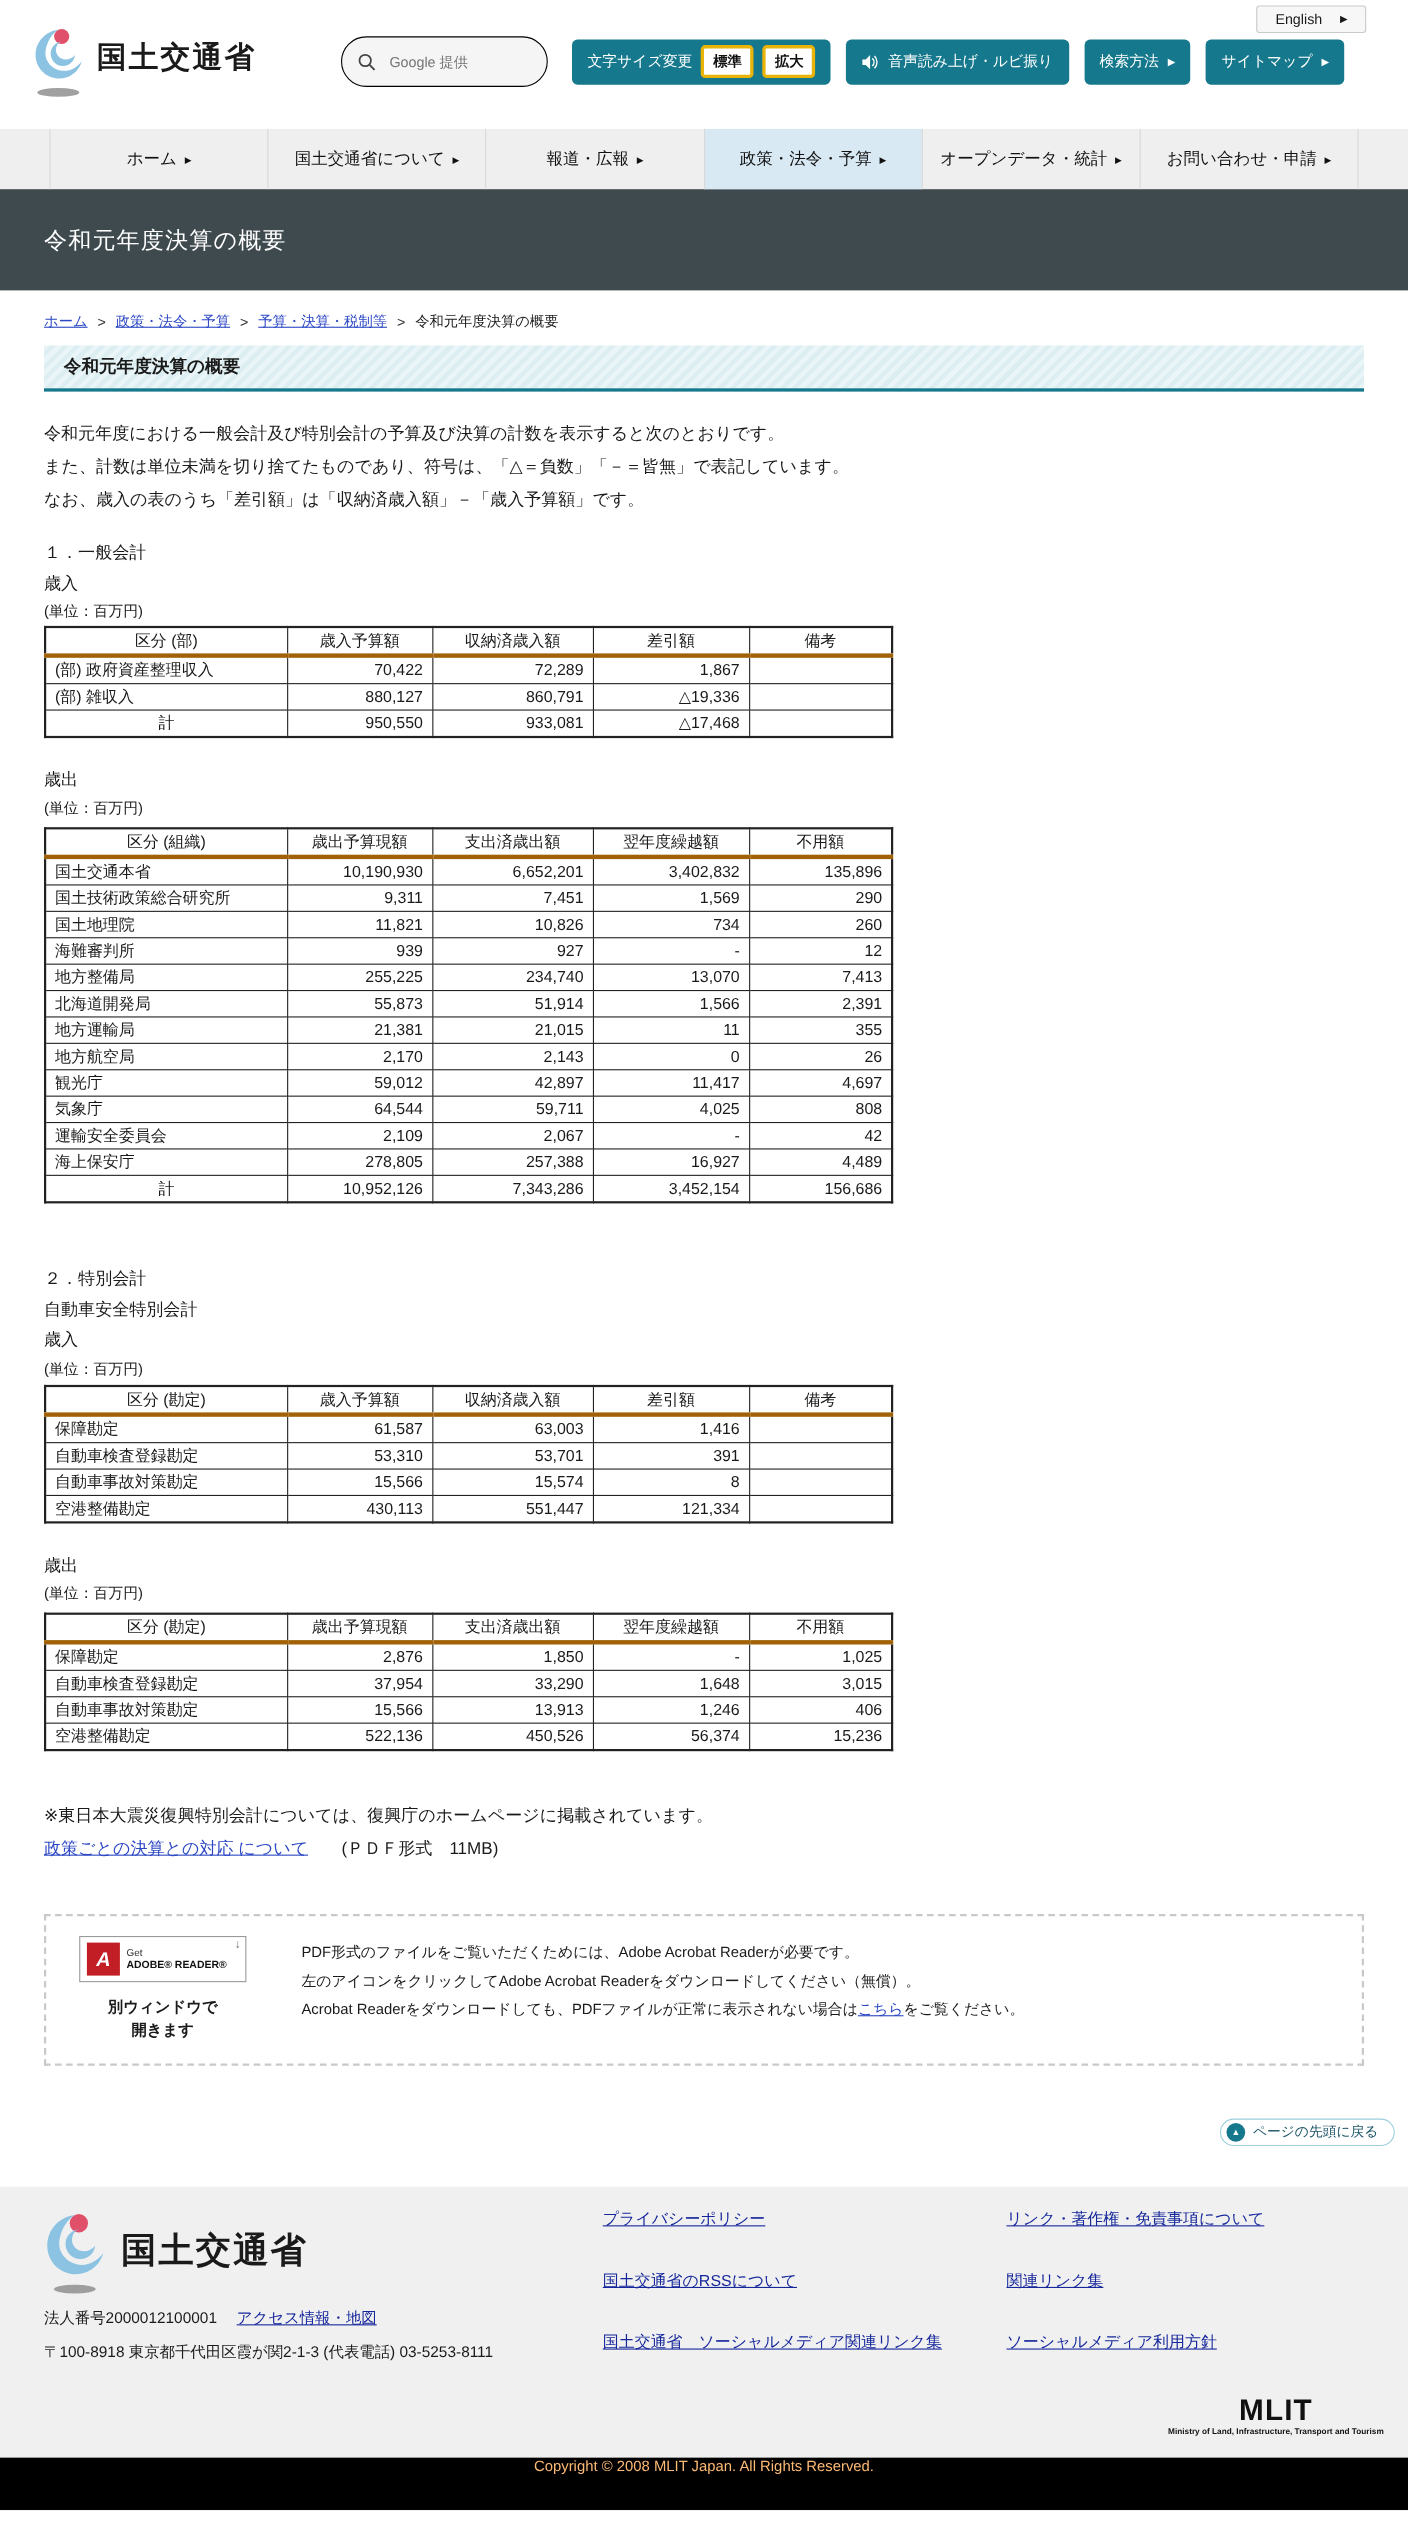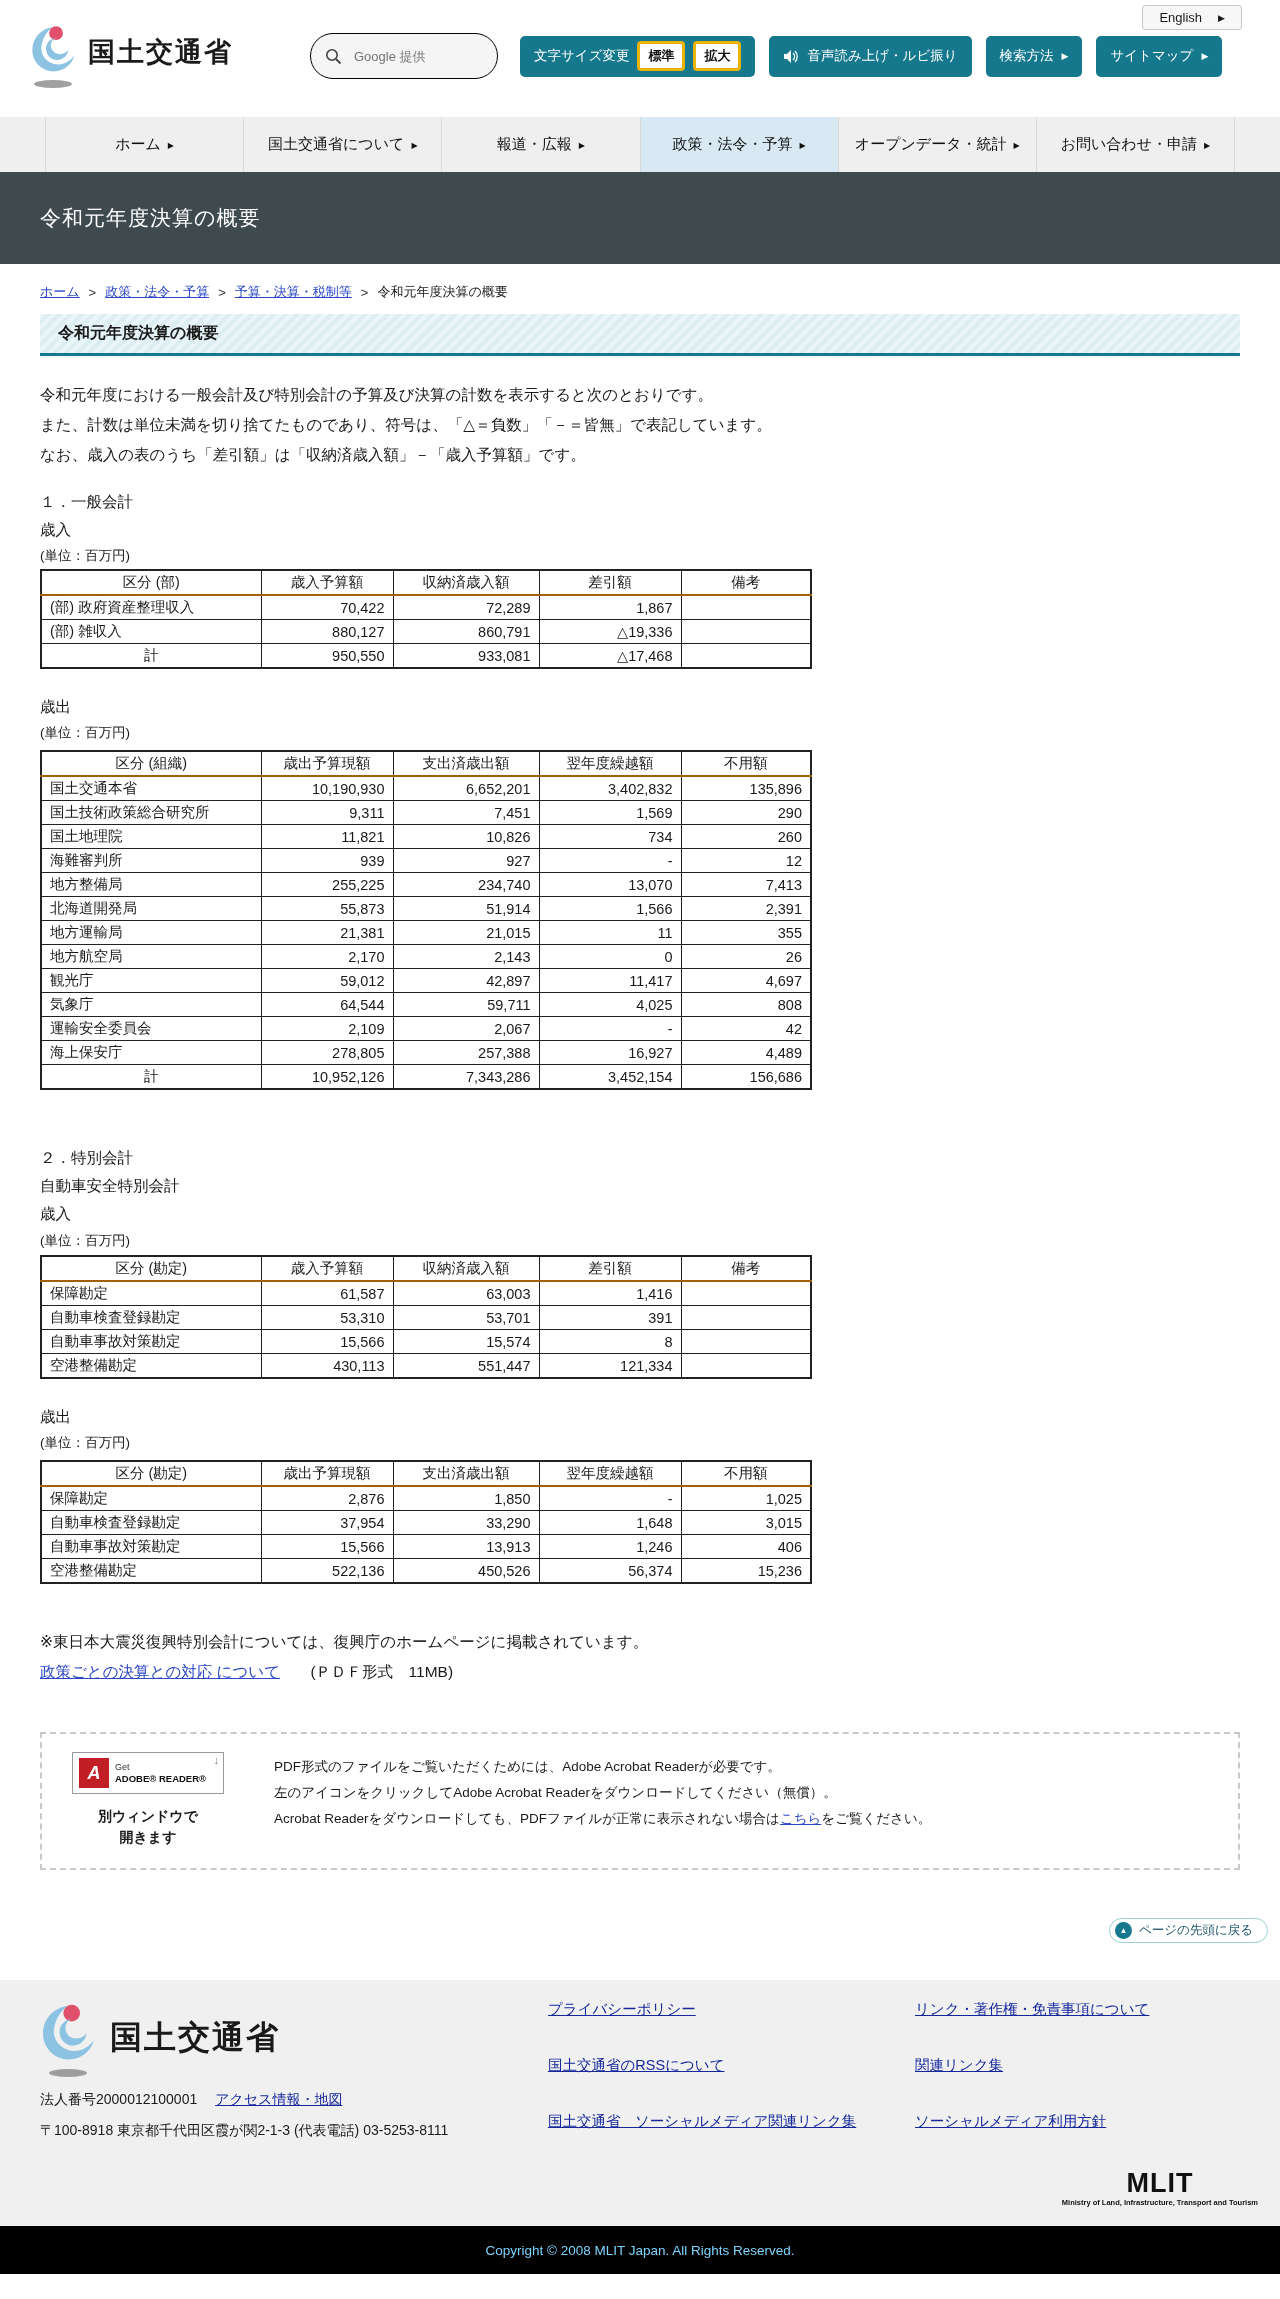--- a/index.html
+++ b/index.html
@@ -53,21 +53,21 @@
   .hbox{margin-top:13px;height:42px;border-bottom:3px solid var(--accent);
         background:repeating-linear-gradient(135deg,#eaf5f7 0 4px,#dceef2 4px 8px);
         display:flex;align-items:center;font-weight:700;font-size:16px;padding-left:18px}
   .intro{margin-top:24px;font-size:15.5px;line-height:30px}
   .sec-h{margin-top:22px;font-size:15.5px}
   .sub-h{margin-top:7px;font-size:15.5px}
   .unit{width:1120px;text-align:left;font-size:13.5px;margin-top:6px}
 
   table.tbl{border-collapse:collapse;margin-top:4px;font-size:14.5px;border:2px solid #222}
   .tbl th,.tbl td{border:1px solid #222;padding:2px 8px;height:21px}
-  .tbl thead th{text-align:center;font-weight:400;border-bottom:2px solid #a16207}
+  .tbl thead th{text-align:center;font-weight:400;border-bottom:4px solid #a16207}
   .cw0{width:220px}.cw1{width:132px}.cw2{width:146px}.cw3{width:142px}.cw4{width:130px}
   td.num{text-align:right}
   td.lab{text-align:left}
   td.ctr{text-align:center}
 
   .note{margin-top:48px;font-size:15.5px}
   .pdf-line{margin-top:9px;font-size:15.5px}
   .pdf-line a{color:var(--link)}
   .pdf-suffix{margin-left:26px}
 
@@ -98,21 +98,21 @@
   .f-corp{margin-top:14px;font-size:14px}
   .f-corp a{color:var(--footer-link);margin-left:14px}
   .f-addr{margin-top:13px;font-size:14px}
   .f-col{position:absolute;top:20px;display:flex;flex-direction:column;gap:37px;font-size:14.5px}
   .f-col.c1{left:548px}
   .f-col.c2{left:915px}
   .f-col a{color:var(--footer-link)}
   .f-mlit{position:absolute;right:22px;top:190px;text-align:center;color:#111}
   .mlit-word{font-size:27px;font-weight:800;letter-spacing:1px;line-height:26px}
   .mlit-tag{font-size:7.5px;font-weight:600;margin-top:2px}
-  .copybar{height:48px;background:var(--copyright-bg);color:#7dd3fc;display:flex;align-items:center;
+  .copybar{height:48px;background:var(--copyright-bg);color:#fdba74;display:flex;align-items:flex-start;
            justify-content:center;font-size:13.5px}
 </style>
 </head>
 <body>
 
 <div class="topbar">
   <div class="english">
     <span>English</span>
     <span class="arrow">▶</span>
   </div>

